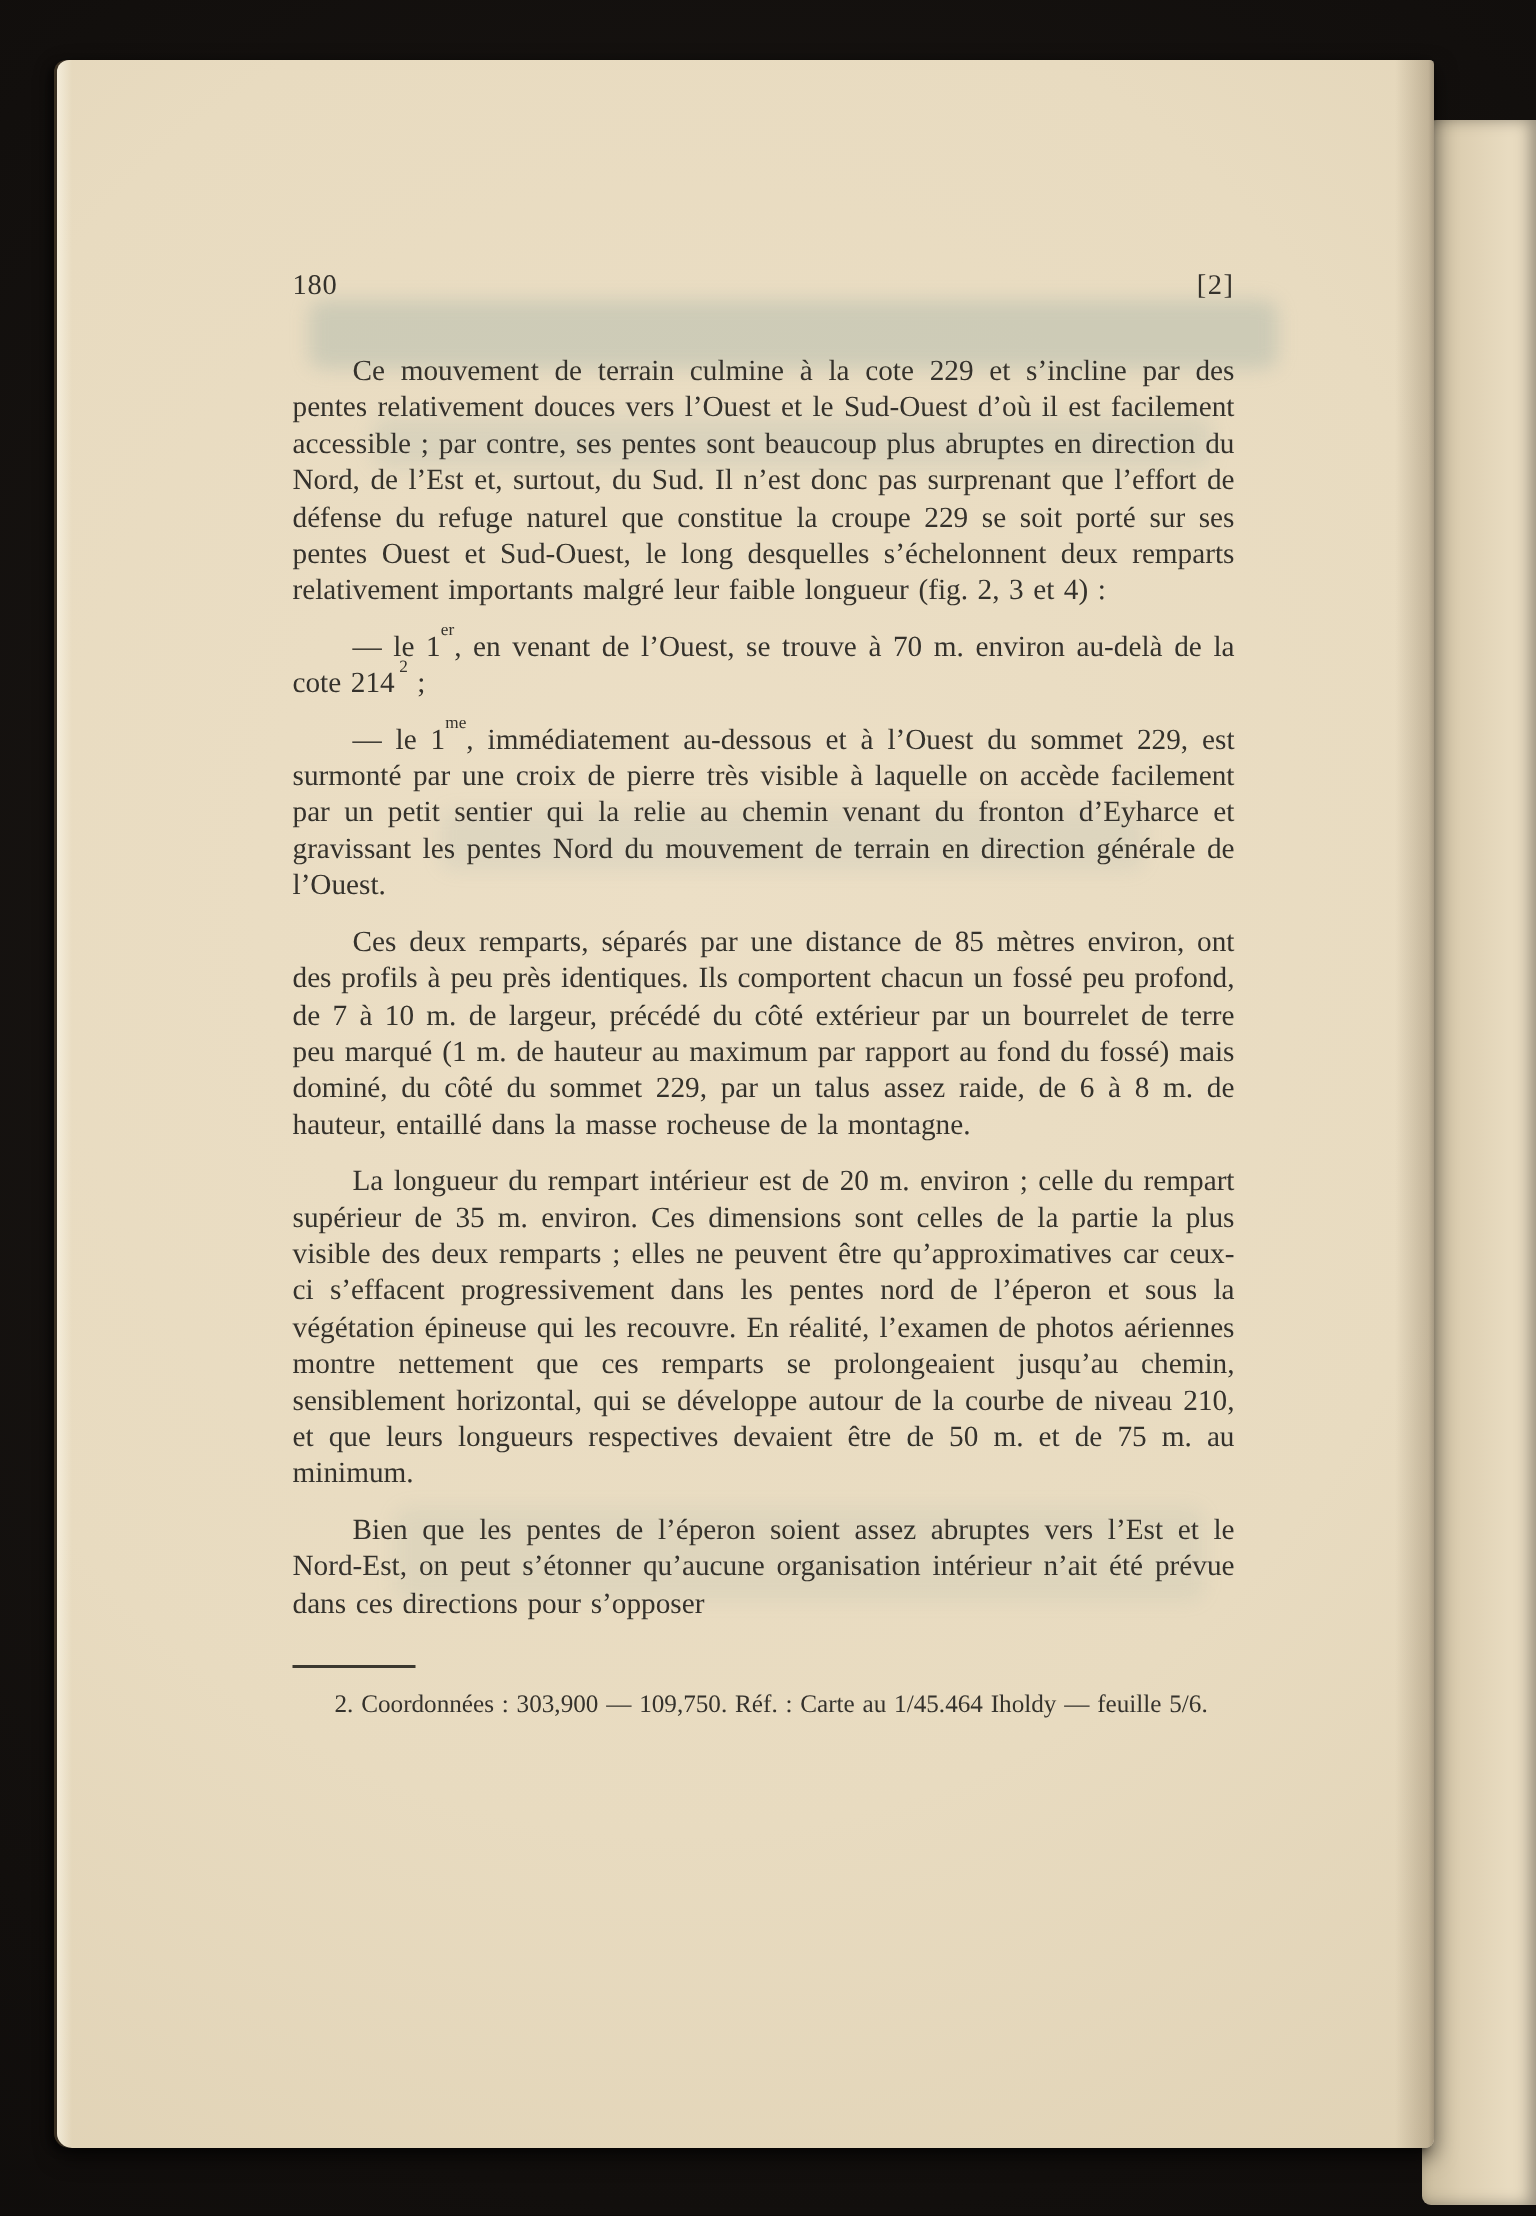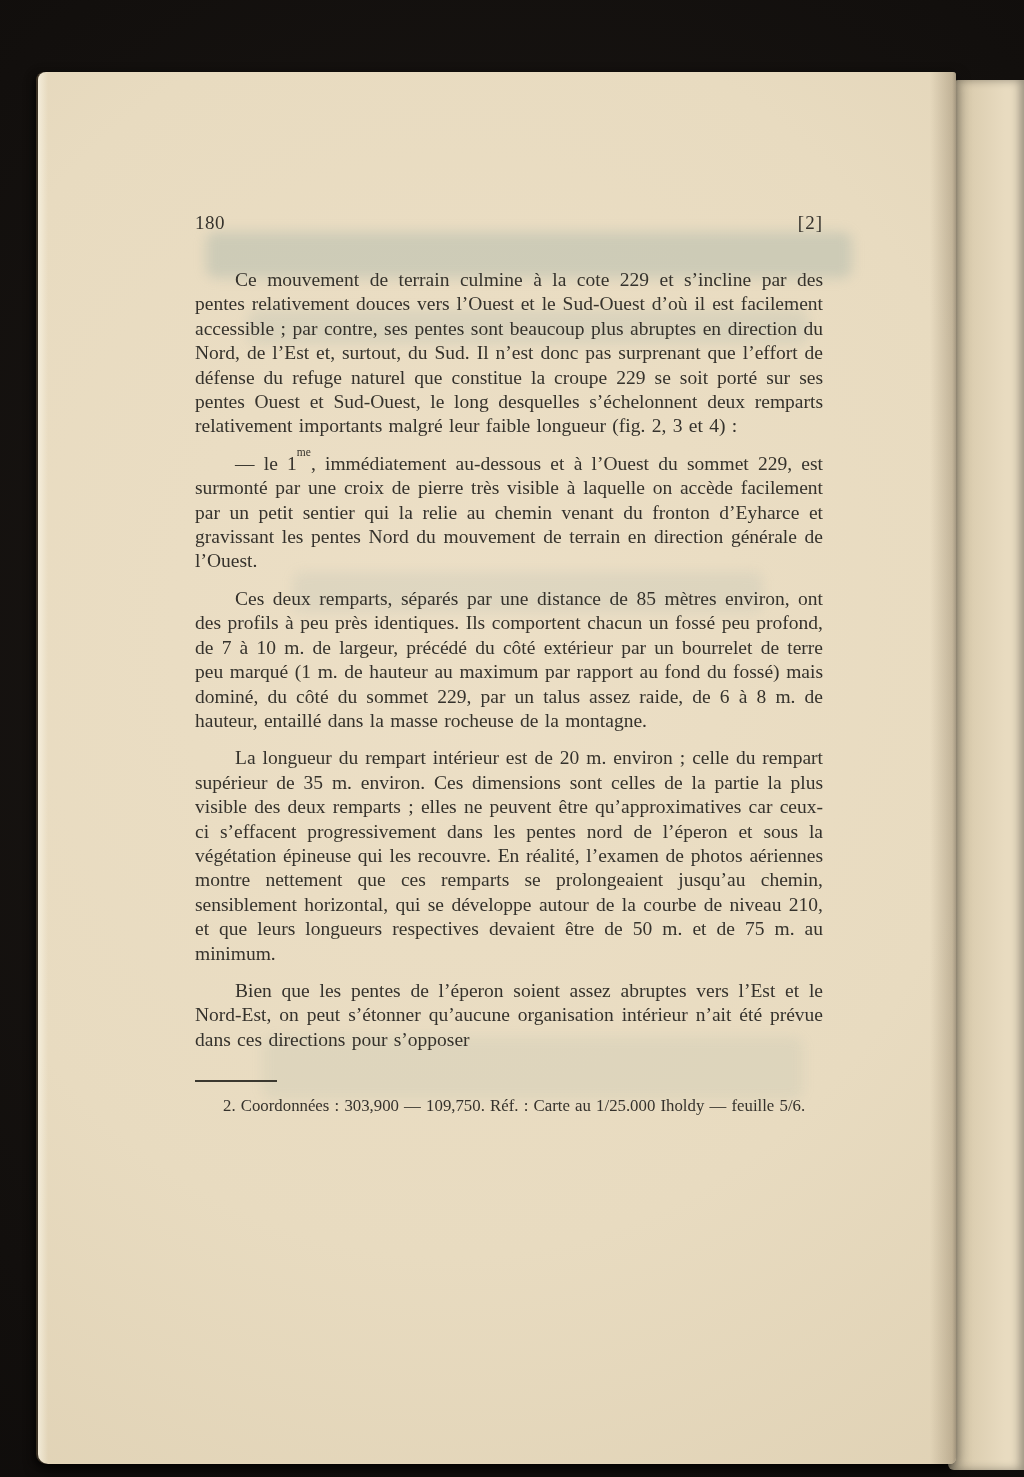--- a/index.html
+++ b/index.html
@@ -15,21 +15,21 @@
   }
   
   .page-next{
     position:absolute;left:948px;top:80px;width:76px;height:1390px;
     background:linear-gradient(90deg,#c9bb9d 0%, #ddcfb2 35%, #e8dbc0 75%);
     border-radius:10px 0 0 6px;
     box-shadow:-4px 0 10px rgba(0,0,0,0.35) inset;
   }
   
   .page-main{
-    position:absolute;left:38px;top:72px;width:918px;height:1392px;
+    position:absolute;left:38px;top:40px;width:918px;height:1392px;
     background:radial-gradient(120% 90% at 45% 40%, #ecdfc6 0%, #e8dbc0 50%, #e0d2b5 82%, #d4c5a6 100%);
     border-radius:8px 3px 6px 10px;
     box-shadow:
       -2px 0 0 rgba(120,100,70,0.45),
       -5px 2px 6px rgba(0,0,0,0.45),
       0 6px 14px rgba(0,0,0,0.6);
     overflow:hidden;
   }
   
   .page-main::after{
@@ -99,30 +99,31 @@
 
     <div class="textblock">
 
       <div class="running-head">
         <span class="rh-folio">180</span>
         <span class="rh-bracket">[2]</span>
       </div>
 
       <p class="para first">Ce mouvement de terrain culmine à la cote 229 et s’incline par des pentes relativement douces vers l’Ouest et le Sud-Ouest d’où il est facilement accessible ; par contre, ses pentes sont beaucoup plus abruptes en direction du Nord, de l’Est et, surtout, du Sud. Il n’est donc pas surprenant que l’effort de défense du refuge naturel que constitue la croupe 229 se soit porté sur ses pentes Ouest et Sud-Ouest, le long desquelles s’échelonnent deux remparts relativement importants malgré leur faible longueur (fig. 2, 3 et 4) :</p>
 
+      <p class="para"><span>— le 1</span><sup class="ssup">er</sup><span>, en venant de l’Ouest, se trouve à 70 m. environ au-delà de la cote 214</span><sup class="ssup spaced">2</sup><span> ;</span></p>
 
       <p class="para"><span>— le 1</span><sup class="ssup">me</sup><span>, immédiatement au-dessous et à l’Ouest du sommet 229, est surmonté par une croix de pierre très visible à laquelle on accède facilement par un petit sentier qui la relie au chemin venant du fronton d’Eyharce et gravissant les pentes Nord du mouvement de terrain en direction générale de l’Ouest.</span></p>
 
       <p class="para">Ces deux remparts, séparés par une distance de 85 mètres environ, ont des profils à peu près identiques. Ils comportent chacun un fossé peu profond, de 7 à 10 m. de largeur, précédé du côté extérieur par un bourrelet de terre peu marqué (1 m. de hauteur au maximum par rapport au fond du fossé) mais dominé, du côté du sommet 229, par un talus assez raide, de 6 à 8 m. de hauteur, entaillé dans la masse rocheuse de la montagne.</p>
 
       <p class="para">La longueur du rempart intérieur est de 20 m. environ ; celle du rempart supérieur de 35 m. environ. Ces dimensions sont celles de la partie la plus visible des deux remparts ; elles ne peuvent être qu’approximatives car ceux-ci s’effacent progressivement dans les pentes nord de l’éperon et sous la végétation épineuse qui les recouvre. En réalité, l’examen de photos aériennes montre nettement que ces remparts se prolongeaient jusqu’au chemin, sensiblement horizontal, qui se développe autour de la courbe de niveau 210, et que leurs longueurs respectives devaient être de 50 m. et de 75 m. au minimum.</p>
 
 
       <p class="para">Bien que les pentes de l’éperon soient assez abruptes vers l’Est et le Nord-Est, on peut s’étonner qu’aucune organisation intérieur n’ait été prévue dans ces directions pour s’opposer</p>
 
       <div class="footnote">
         <div class="fn-rule"></div>
-        <p class="fn-text">2. Coordonnées : 303,900 — 109,750. Réf. : Carte au 1/25.000 Iholdy — feuille 5/6.</p>
+        <p class="fn-text">2. Coordonnées : 303,900 — 109,750. Réf. : Carte au 1/45.464 Iholdy — feuille 5/6.</p>
       </div>
 
     </div>
   </div>
 </div>
 
 </body></html>

